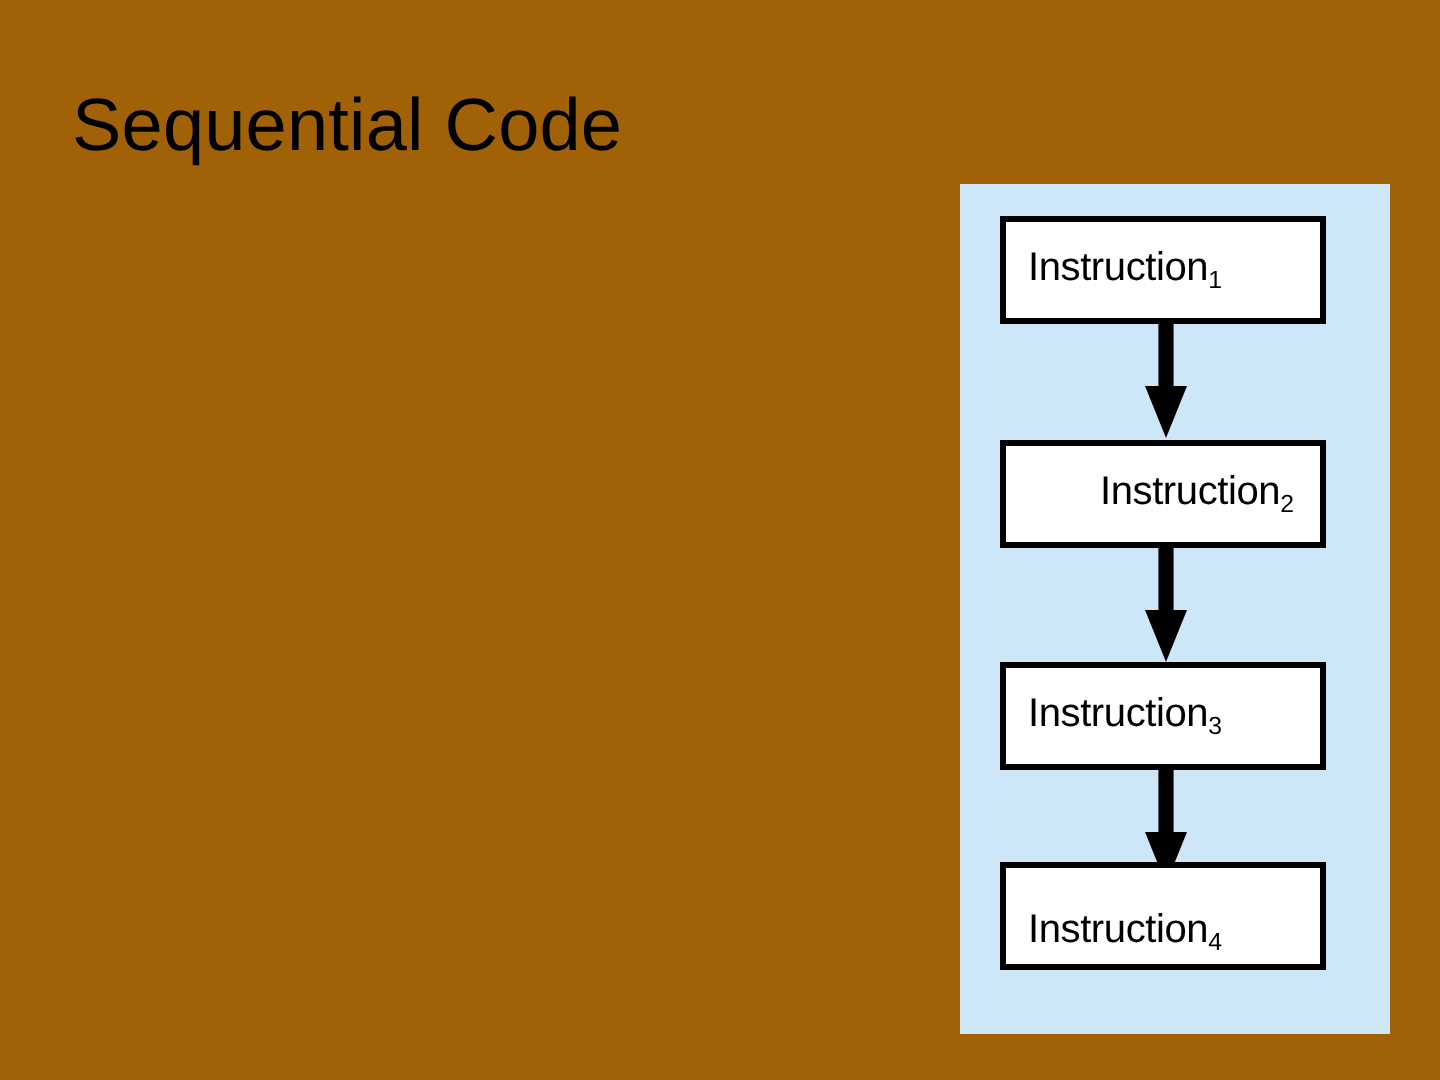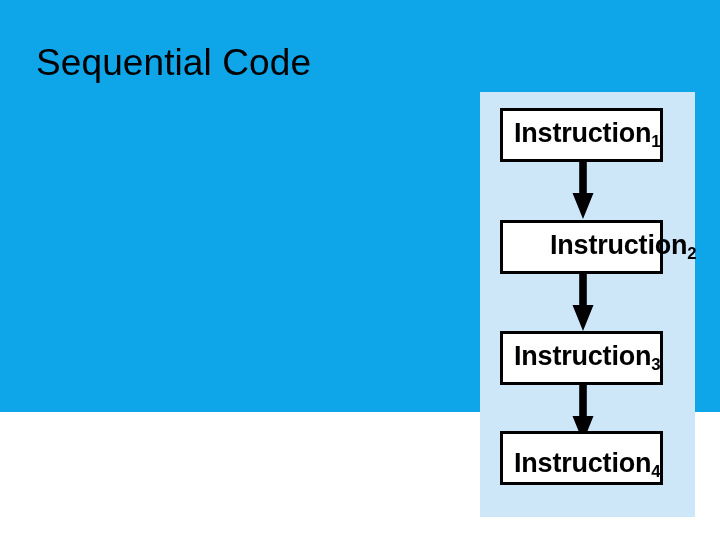--- a/index.html
+++ b/index.html
@@ -14,22 +14,22 @@
     font-family: "Liberation Sans", "DejaVu Sans", sans-serif;
     overflow: hidden;
     position: relative;
   }
 
   .slide {
     position: absolute;
     left: 0;
     top: 0;
     width: 720px;
-    height: 412px;
-    background: #0ea5e9;
+    height: 540px;
+    background: #a16207;
   }
 
   
   .slide-title {
     position: absolute;
     left: 36px;
     top: 40px;
     font-size: 37px;
     line-height: 46px;
     font-weight: 400;
@@ -55,27 +55,26 @@
     width: 163px;
     height: 54px;
     box-sizing: border-box;
     background: #ffffff;
     border: 3px solid #000000;
     display: flex;
     align-items: center;
     justify-content: flex-start;
   }
   .instr-box .label {
-    font-size: 27px;
+    font-size: 20px;
     line-height: 30px;
     color: #000000;
     padding-left: 11px;
     white-space: nowrap;
     letter-spacing: -0.2px;
-    font-weight: bold;
   }
   .instr-box .label sub {
     font-size: 0.62em;
     vertical-align: baseline;
     position: relative;
     top: 0.30em;
     letter-spacing: 0;
   }
 
   .instr-box-1 { top: 16px;  }   

